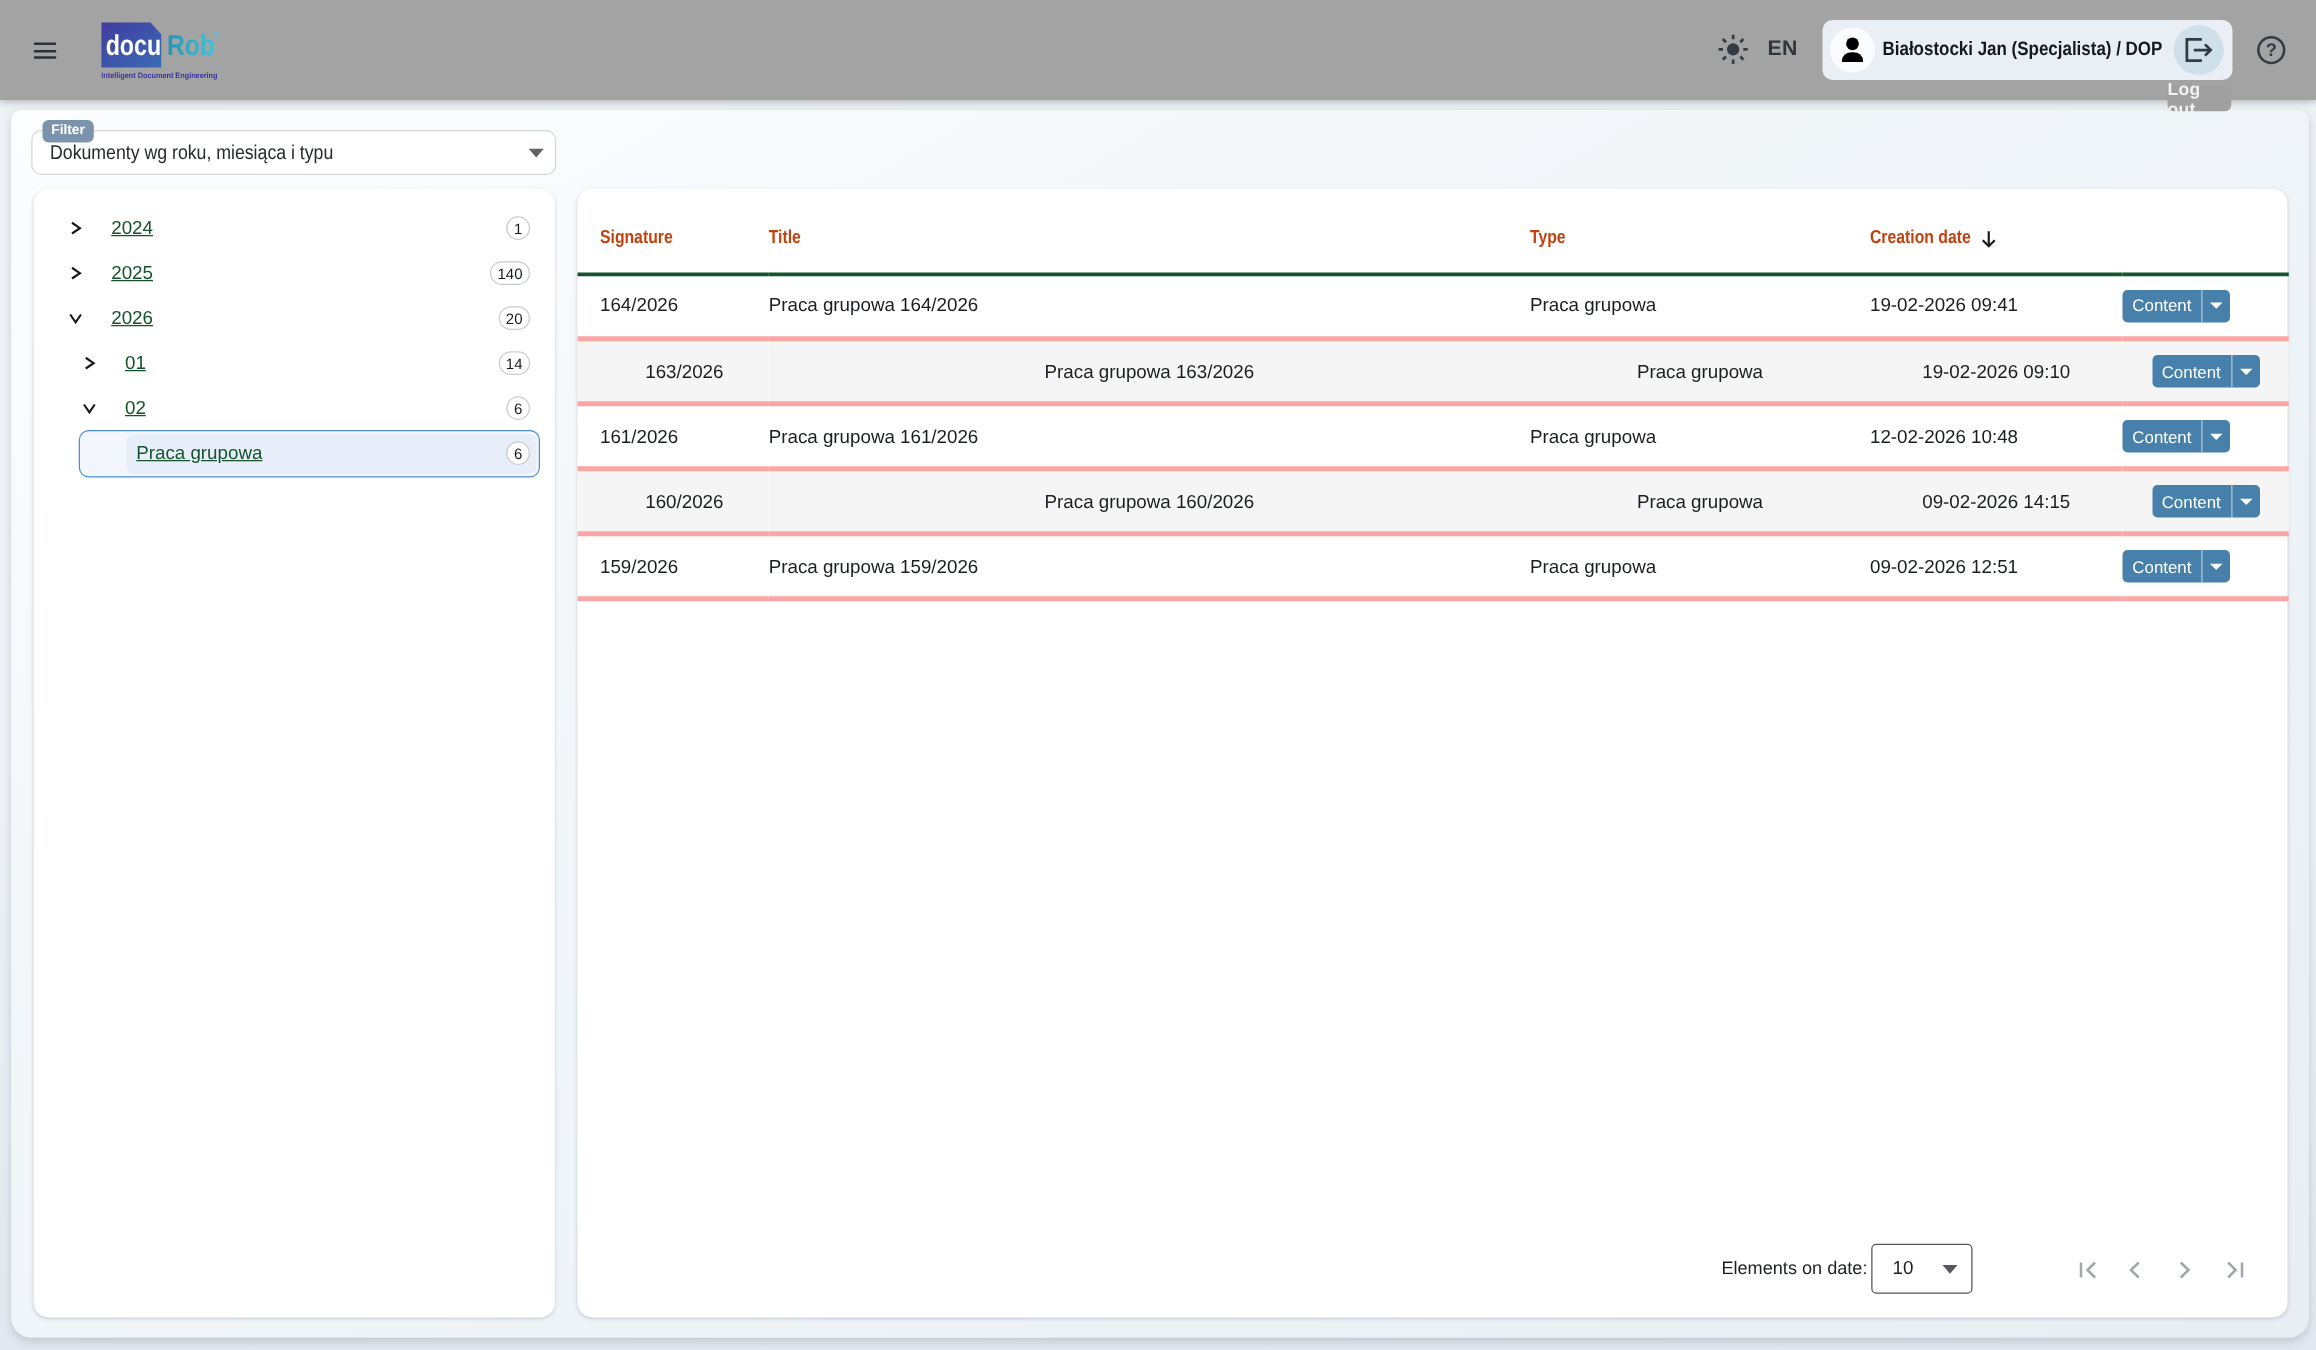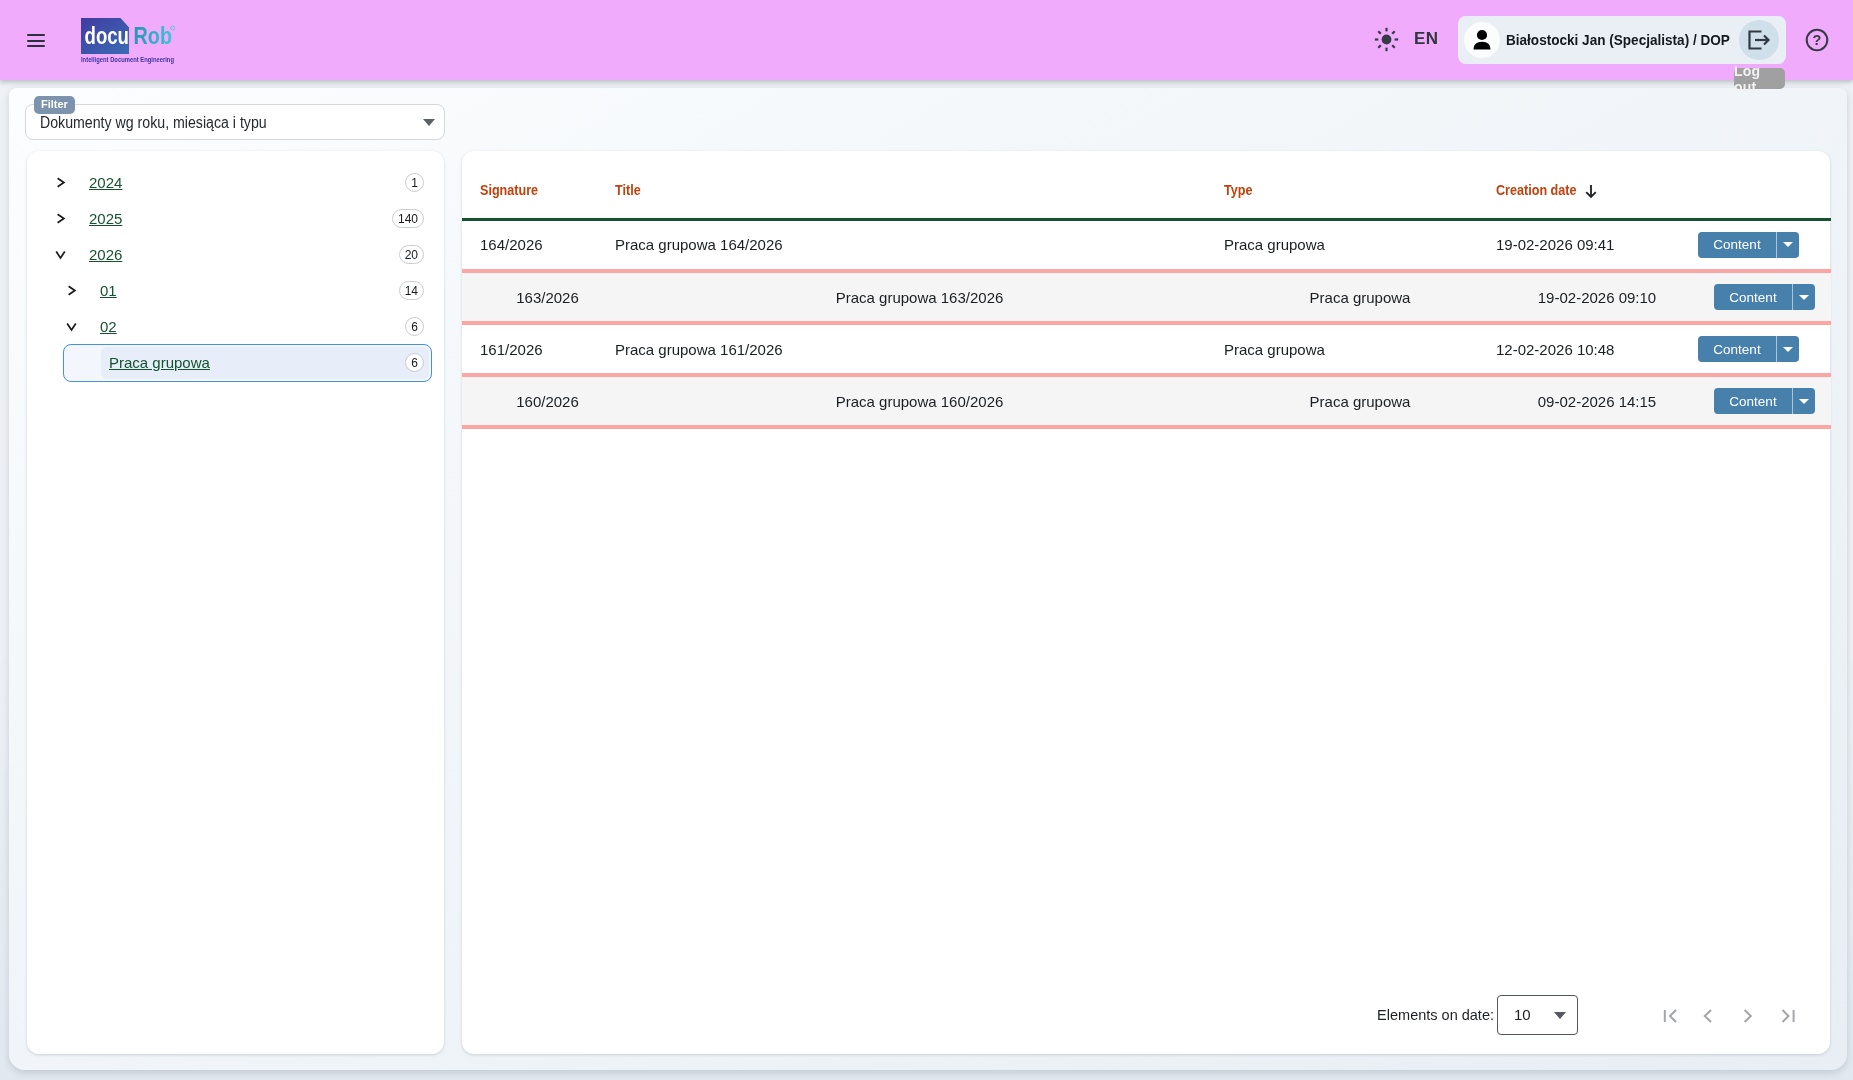--- a/index.html
+++ b/index.html
@@ -5,21 +5,21 @@
   * { box-sizing: border-box; margin: 0; padding: 0; }
   html,body { width:1853px; height:1080px; overflow:hidden; }
   body {
     font-family: "Liberation Sans", sans-serif;
     background: linear-gradient(#eef1f5 60%, #e2e8ef 100%);
     position: relative;
   }
   
   .topbar {
     position: absolute; left:0; top:0; width:1853px; height:80px;
-    background:#f0abfc; z-index:5;
+    background:#a3a3a3; z-index:5;
     box-shadow: 0 2px 4px rgba(0,0,0,0.14), 0 3px 6px rgba(0,0,0,0.08);
   }
   .burger { position:absolute; left:27px; top:34px; width:18px; height:13px; }
   .burger span { position:absolute; left:0; width:18px; height:2px; background:#2b313b; border-radius:1px; }
   .burger span:nth-child(1){ top:0; }
   .burger span:nth-child(2){ top:5.5px; }
   .burger span:nth-child(3){ top:11px; }
   .logo { position:absolute; left:81px; top:13px; }
   .sun { position:absolute; left:1374px; top:27px; }
   .lang { position:absolute; left:1414px; top:29px; font-size:17px; font-weight:bold; color:#30363e; letter-spacing:0.3px; }
@@ -86,21 +86,21 @@
   table.doc tr.g td { background:#f5f5f5;text-align:center; }
   .c1 { width:153px; padding-left:18px; }
   .c2 { width:609px; }
   .c3 { width:272px; }
   .c4 { width:202px; }
   .c5 { width:133px; }
   .cbtn {
     display:inline-flex; height:26px; border-radius:4px; overflow:hidden;
     background:#4781ab; color:#fff; font-size:13.5px; vertical-align:middle;
   }
-  .cbtn .m { width:79px; display:flex; align-items:center; justify-content:center; border-right:1px solid rgba(255,255,255,0.55); }
+  .cbtn .m { width:64px; display:flex; align-items:center; justify-content:center; border-right:1px solid rgba(255,255,255,0.55); }
   .cbtn .a { width:22px; display:flex; align-items:center; justify-content:center; }
   .cbtn .a i { width:0; height:0; border-left:5px solid transparent; border-right:5px solid transparent; border-top:5.5px solid #fff; }
   
   .pager { position:absolute; left:0; bottom:19px; width:100%; height:40px; }
   .pager .eop { position:absolute; right:336px; top:0; height:40px; line-height:40px; font-size:14.5px; color:#1d2024; }
   .psel { position:absolute; right:252px; top:0; width:81px; height:40px; border:1px solid #51565c; border-radius:4px; }
   .psel .v { position:absolute; left:16px; top:0; height:38px; line-height:38px; font-size:15px; color:#1d2024; }
   .psel .arr { position:absolute; right:11px; top:16px; width:0; height:0; border-left:6.5px solid transparent; border-right:6.5px solid transparent; border-top:7px solid #55595e; }
   .pnav { position:absolute; top:11.5px; }
 </style>
@@ -291,20 +291,32 @@
             <td>Praca grupowa 160/2026</td>
             <td>Praca grupowa</td>
             <td>09-02-2026 14:15</td>
           <td><span class="cbtn">
                 <span class="m">Content</span>
                 <span class="a">
                   <i></i>
                 </span>
               </span></td>
         </tr>
+        <tr>
+          <td class="c1">159/2026</td>
+            <td>Praca grupowa 159/2026</td>
+            <td>Praca grupowa</td>
+            <td>09-02-2026 12:51</td>
+          <td><span class="cbtn">
+                <span class="m">Content</span>
+                <span class="a">
+                  <i></i>
+                </span>
+              </span></td>
+        </tr>
       </tbody>
     </table>
 
     <div class="pager">
       <div class="eop">Elements on date:</div>
       <div class="psel">
           <span class="v">10</span>
           <span class="arr"></span>
         </div>
       <svg class="pnav" style="right:149px" width="20" height="18" viewBox="0 0 20 18" fill="none" stroke="#a2a6aa" stroke-width="2">

